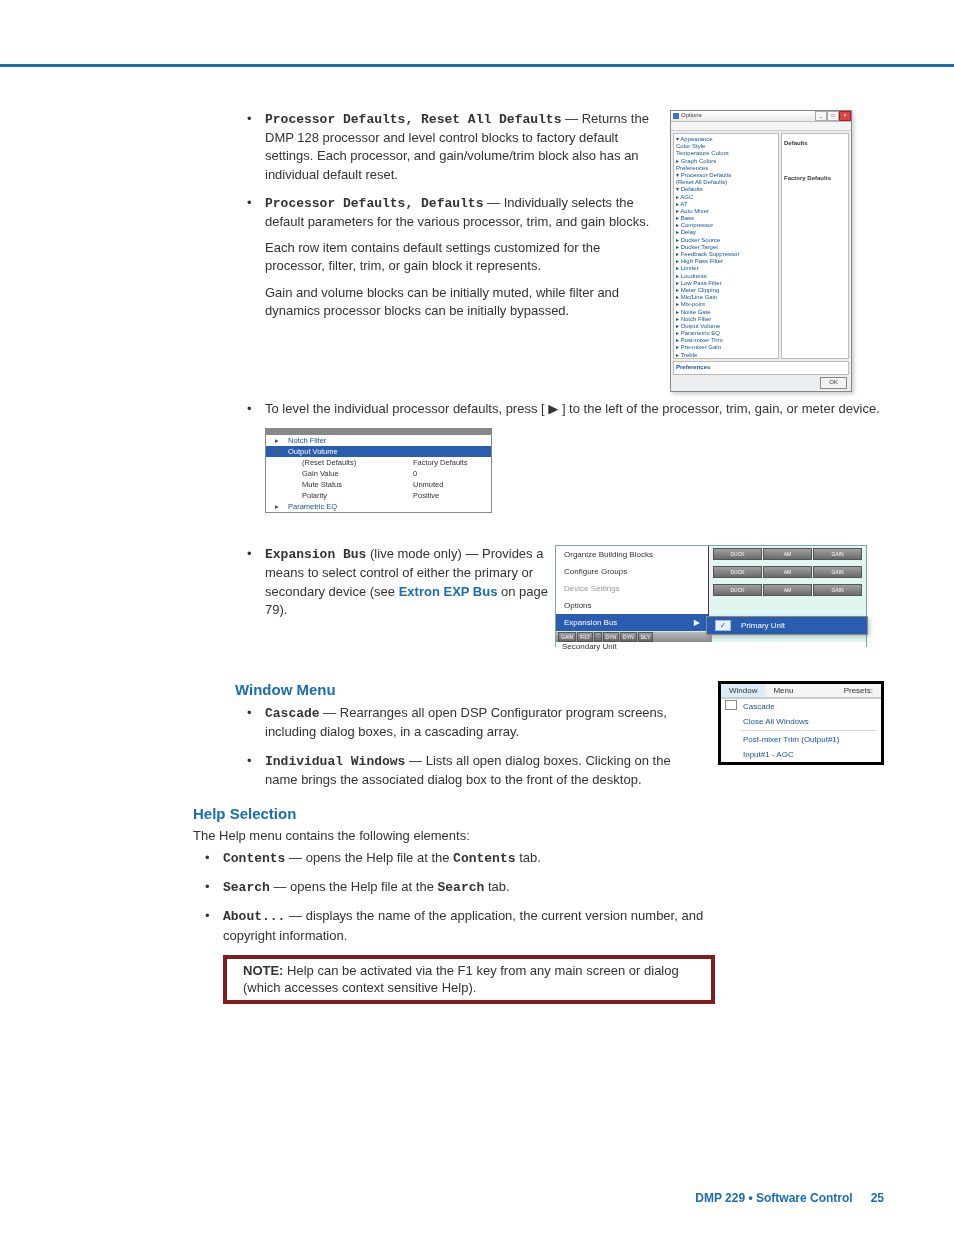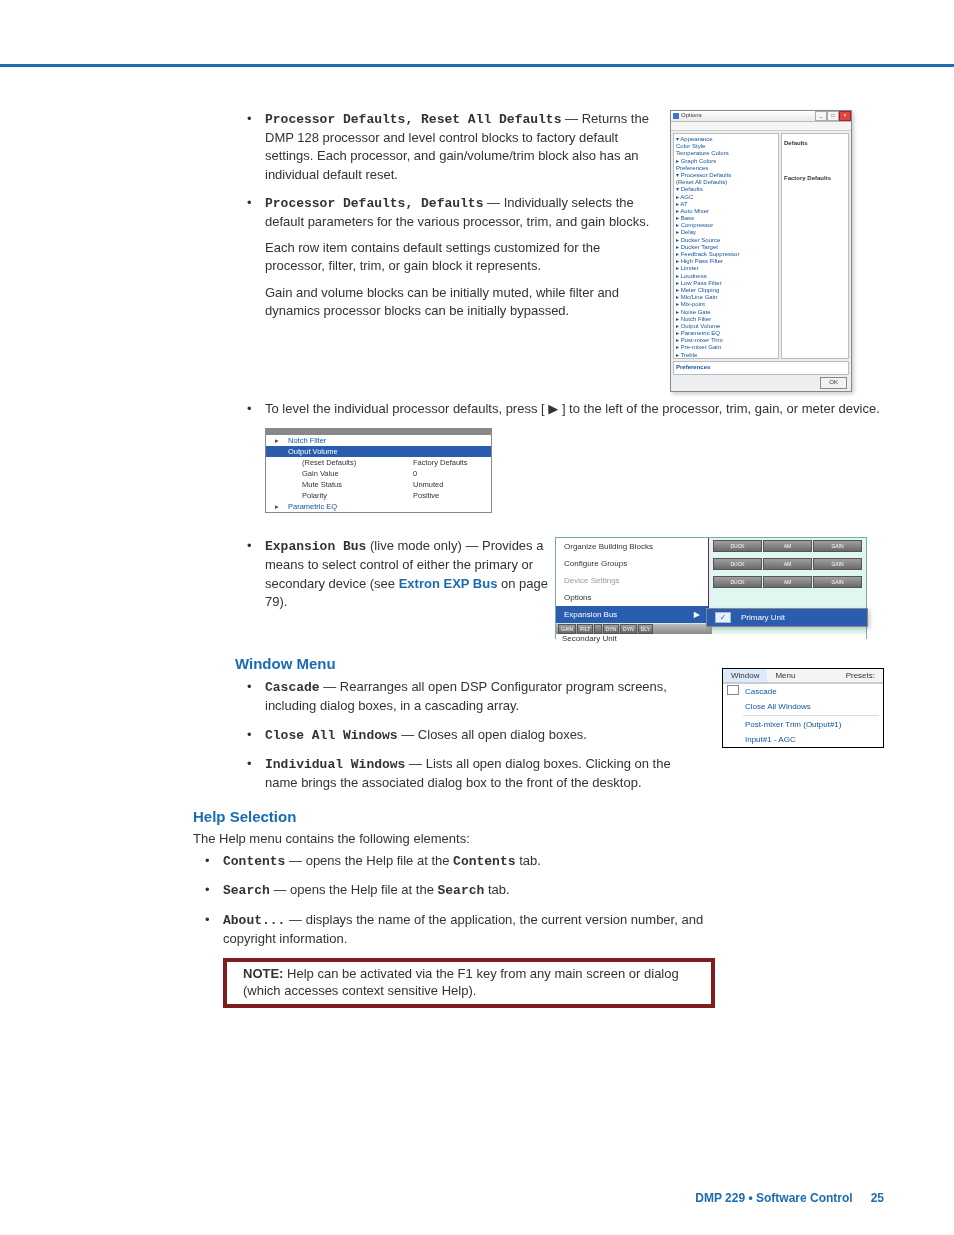--- a/index.html
+++ b/index.html
@@ -72,22 +72,22 @@
 
   .col-left {
     width: 415px;
   }
   .row1 {
     display: flex;
     gap: 20px;
     margin-left: 155px;
   }
   .row2 { margin-left: 155px; margin-top: 8px; }
-  .row3 { display: flex; margin-left: 155px; margin-top: 24px; }
-  .row4 { margin-left: 155px; margin-top: 16px; }
+  .row3 { display: flex; margin-left: 155px; margin-top: 32px; }
+  .row4 { margin-left: 155px; margin-top: 34px; }
   .row5 { margin-left: 113px; margin-top: 12px; }
 
   
   .fig-options {
     width: 180px;
     border: 1px solid #888;
     background: #eceef0;
     font-size: 6px;
     line-height: 1.2;
     box-shadow: 2px 2px 4px rgba(0,0,0,0.2);
@@ -223,26 +223,26 @@
     width: 160px;
     box-shadow: 2px 2px 4px rgba(0,0,0,0.2);
   }
   .fig-exp .sub-item { padding: 3px 8px; }
   .fig-exp .sub-item.sel { background: #2a5db0; color: #fff; display: flex; align-items: center; gap: 6px; }
   .fig-exp .check { width: 14px; text-align: center; background: #e8f0fa; color: #2a5db0; border: 1px solid #9bbdd9; margin-right: 4px; }
 
   
   .fig-win {
     width: 160px;
-    border: 1px solid #000000;
+    border: 3px solid #000000;
     background: #fff;
     font-size: 8px;
     position: absolute;
     right: 0;
-    top: 13px;
+    top: 0;
   }
   .fig-win .menubar {
     display: flex;
     border-bottom: 1px solid #ccc;
     background: #f4f4f4;
   }
   .fig-win .menubar div { padding: 2px 8px; }
   .fig-win .menubar .active { background: #dcebfa; }
   .fig-win .dropdown { border-top: 1px solid #ccc; padding-left: 16px; }
   .fig-win .ditem { padding: 3px 6px; color: #1556a0; white-space: nowrap; }
@@ -442,21 +442,20 @@
             <span>Secondary Unit</span>
           </div>
         </div>
       </div>
     </div>
 
     <div class="row4" style="position:relative;">
       <div class="section-h">Window Menu</div>
       <ul class="bullets" id="wm-list" style="width:460px;">
           <li><span class="bold-tt">Cascade</span><span> — </span><span>Rearranges all open DSP Configurator program screens, including dialog boxes, in a cascading array.</span></li>
-          <li><span class="bold-tt">Close All Windows</span><span> — </span><span>Closes all open dialog boxes.</span></li>
           <li><span class="bold-tt">Individual Windows</span><span> — </span><span>Lists all open dialog boxes. Clicking on the name brings the associated dialog box to the front of the desktop.</span></li>
         </ul>
 
       <div class="fig-win">
         <div class="menubar">
           <div class="active">Window</div>
           <div>Menu</div>
           <div style="margin-left:auto;">Presets:</div>
         </div>
         <div class="icon-cascade"></div>

